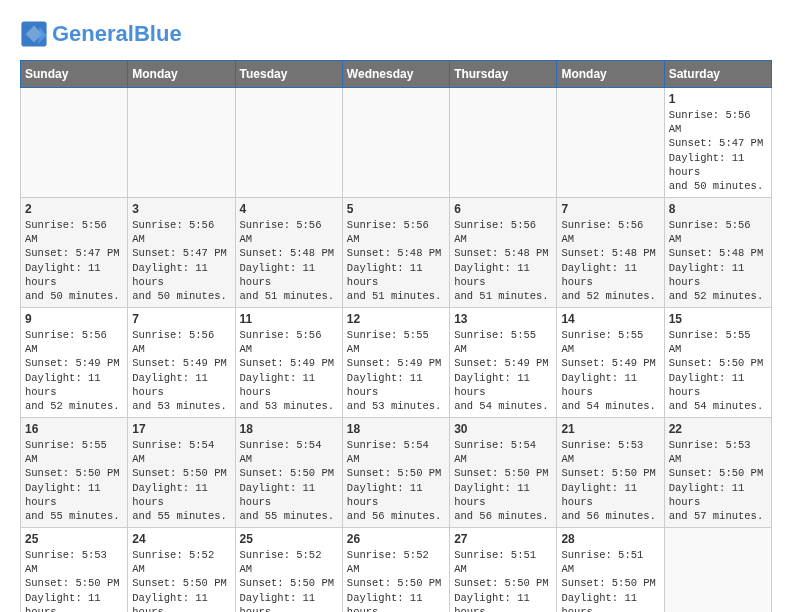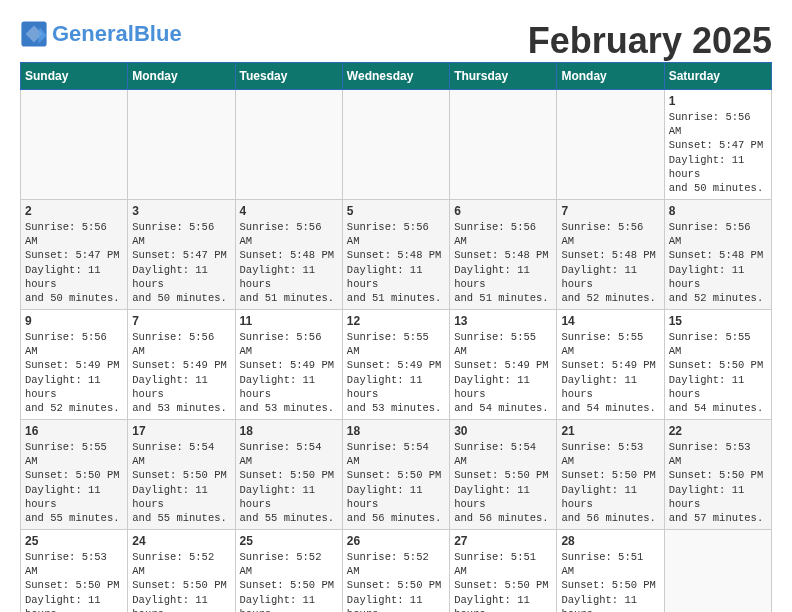--- a/index.html
+++ b/index.html
@@ -7,21 +7,21 @@
       font-family: Arial, sans-serif;
       background: #fff;
       width: 792px;
       min-height: 612px;
       padding: 20px;
     }
     .header {
       display: flex;
       justify-content: space-between;
       align-items: flex-start;
-      margin-bottom: 0;
+      margin-bottom: 12px;
     }
     .logo {
       display: flex;
       align-items: center;
       gap: 4px;
     }
     .logo-text {
       font-size: 22px;
       font-weight: bold;
       color: #333;
@@ -45,21 +45,21 @@
     .location {
       font-size: 14px;
       color: #555;
     }
     .calendar {
       width: 100%;
       border-collapse: collapse;
       font-size: 11px;
     }
     .calendar thead th {
-      background: #0f766e;
+      background: #737373;
       color: #fff;
       padding: 6px 4px;
       text-align: left;
       font-size: 12px;
       border: 1px solid #2a6ab7;
     }
     .calendar tbody td {
       border: 1px solid #ccc;
       vertical-align: top;
       padding: 4px;
@@ -97,21 +97,20 @@
       <polygon points="20,8 32,20 20,32 8,20" fill="#fff" opacity="0.3"></polygon>
       <polygon points="28,10 38,22 26,34" fill="#5ba3e8" opacity="0.7"></polygon>
     </svg>
     <div>
       <div class="logo-text">
         <span>General</span><span style="color:#4a90d9">Blue</span>
       </div>
     </div>
   </div>
   <div class="title-block">
-    <div class="month-title">February 2025</div>
   </div>
 </div>
 
 <table class="calendar">
   <thead>
     <tr id="header-row">
         <th>Sunday</th>
         <th>Monday</th>
         <th>Tuesday</th>
         <th>Wednesday</th>

